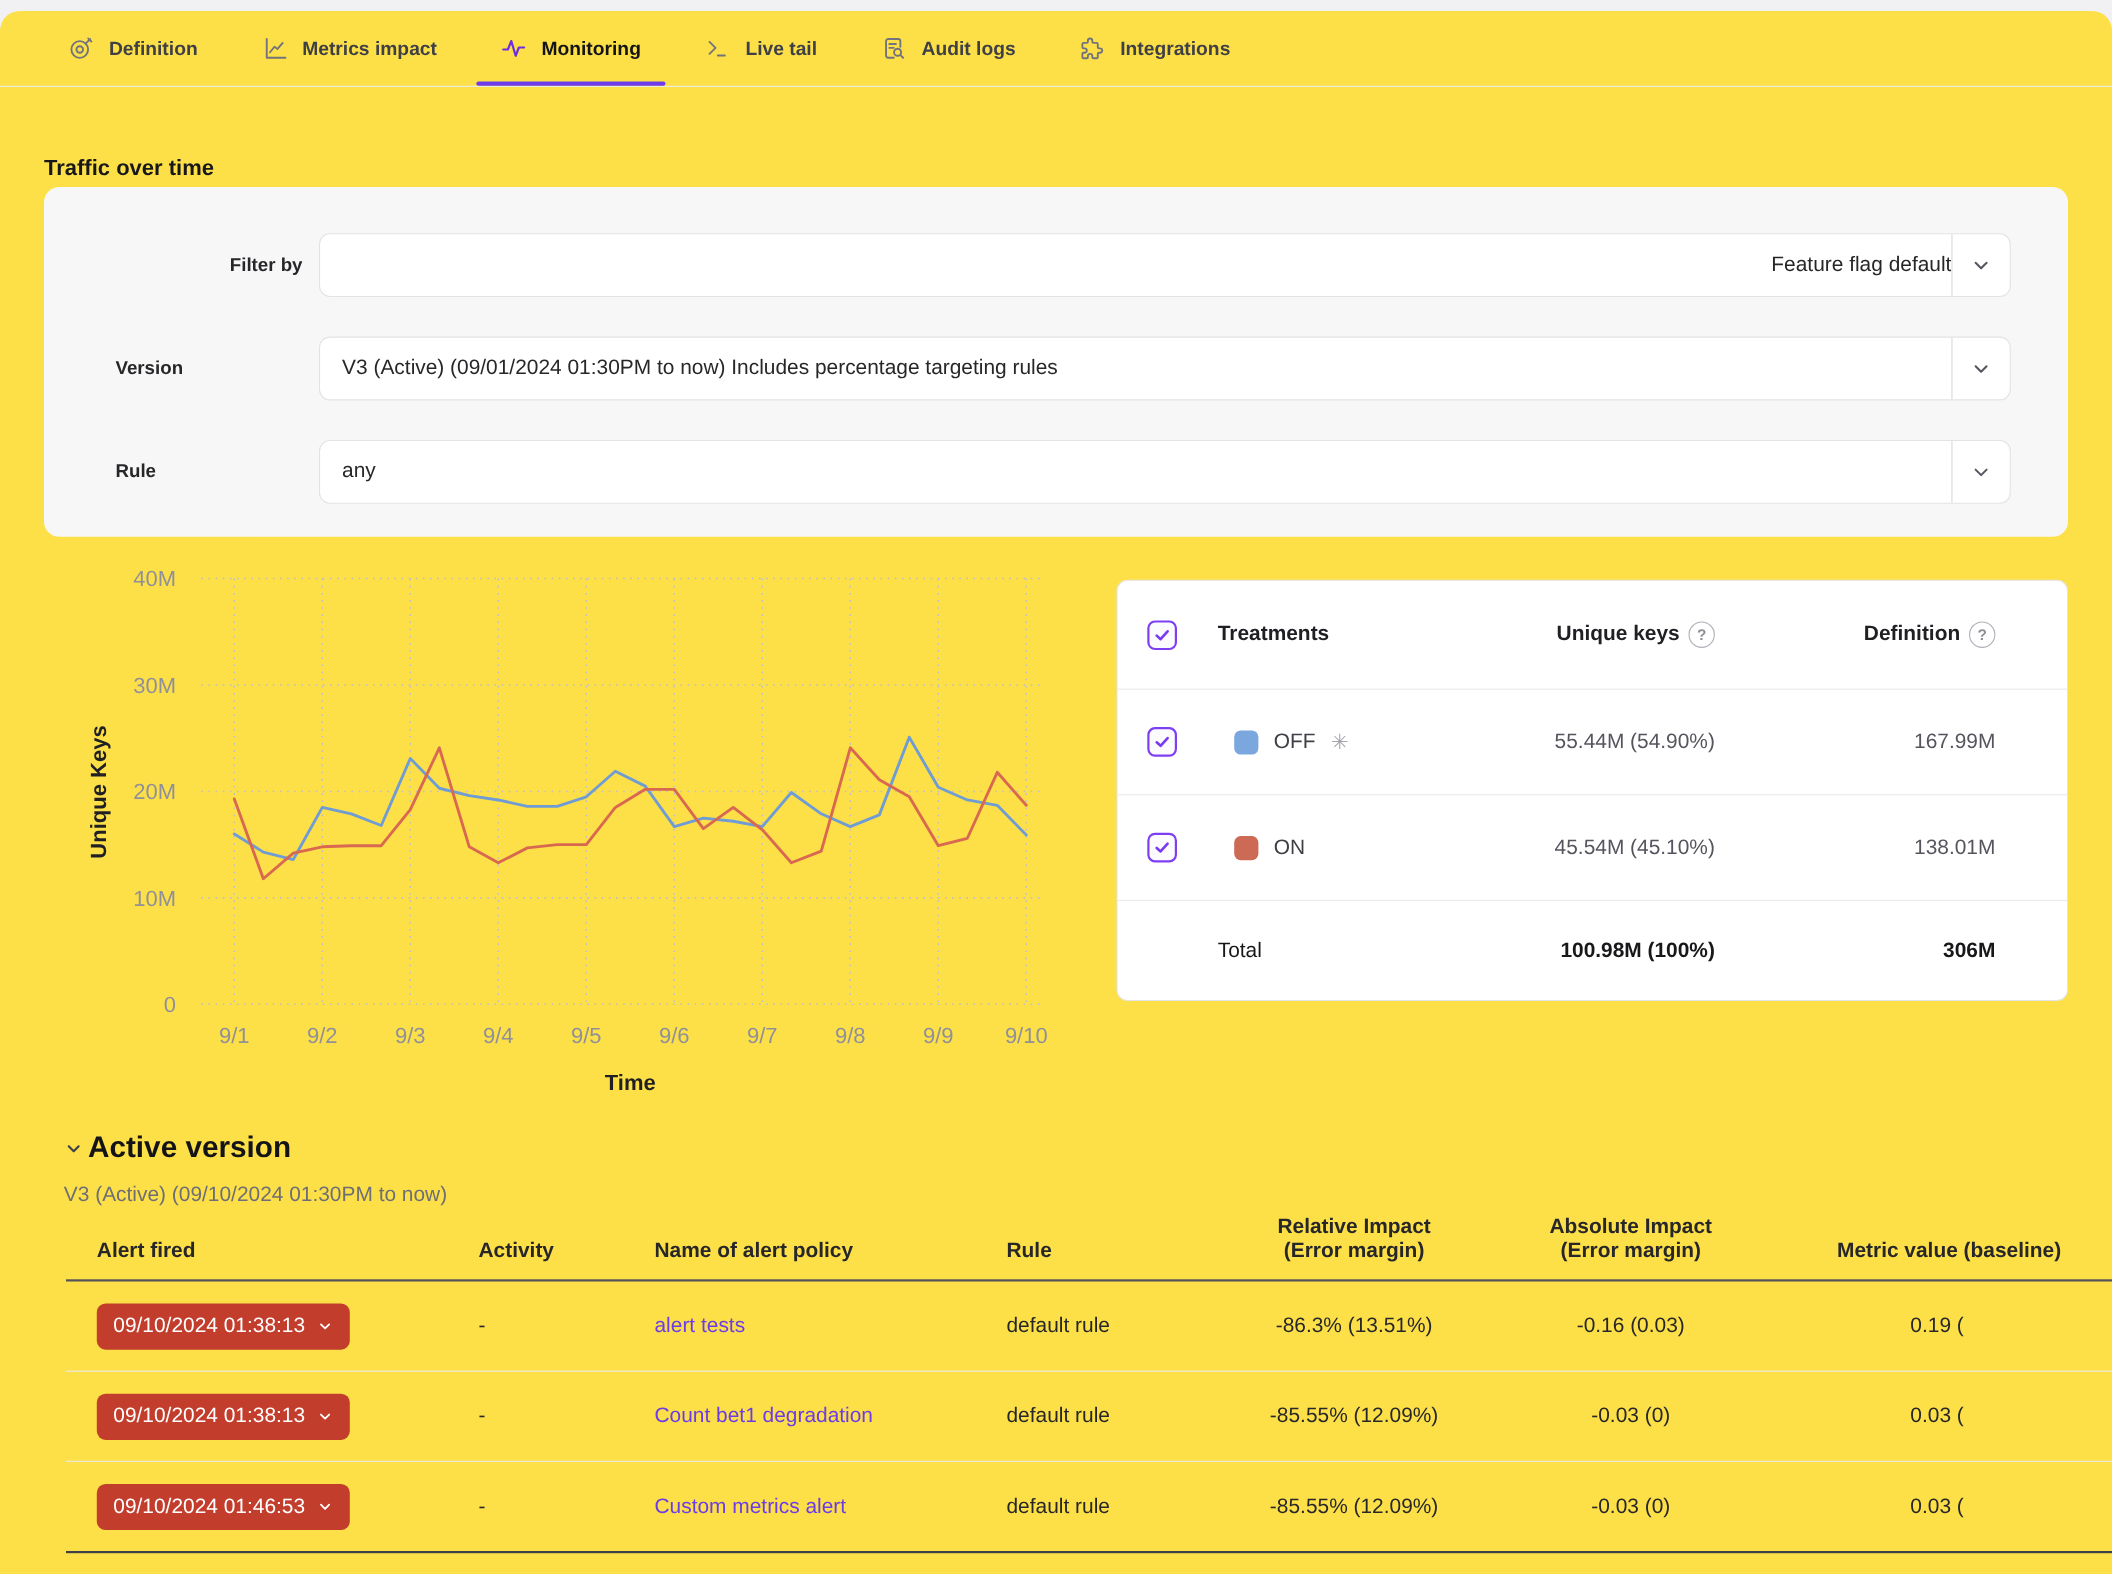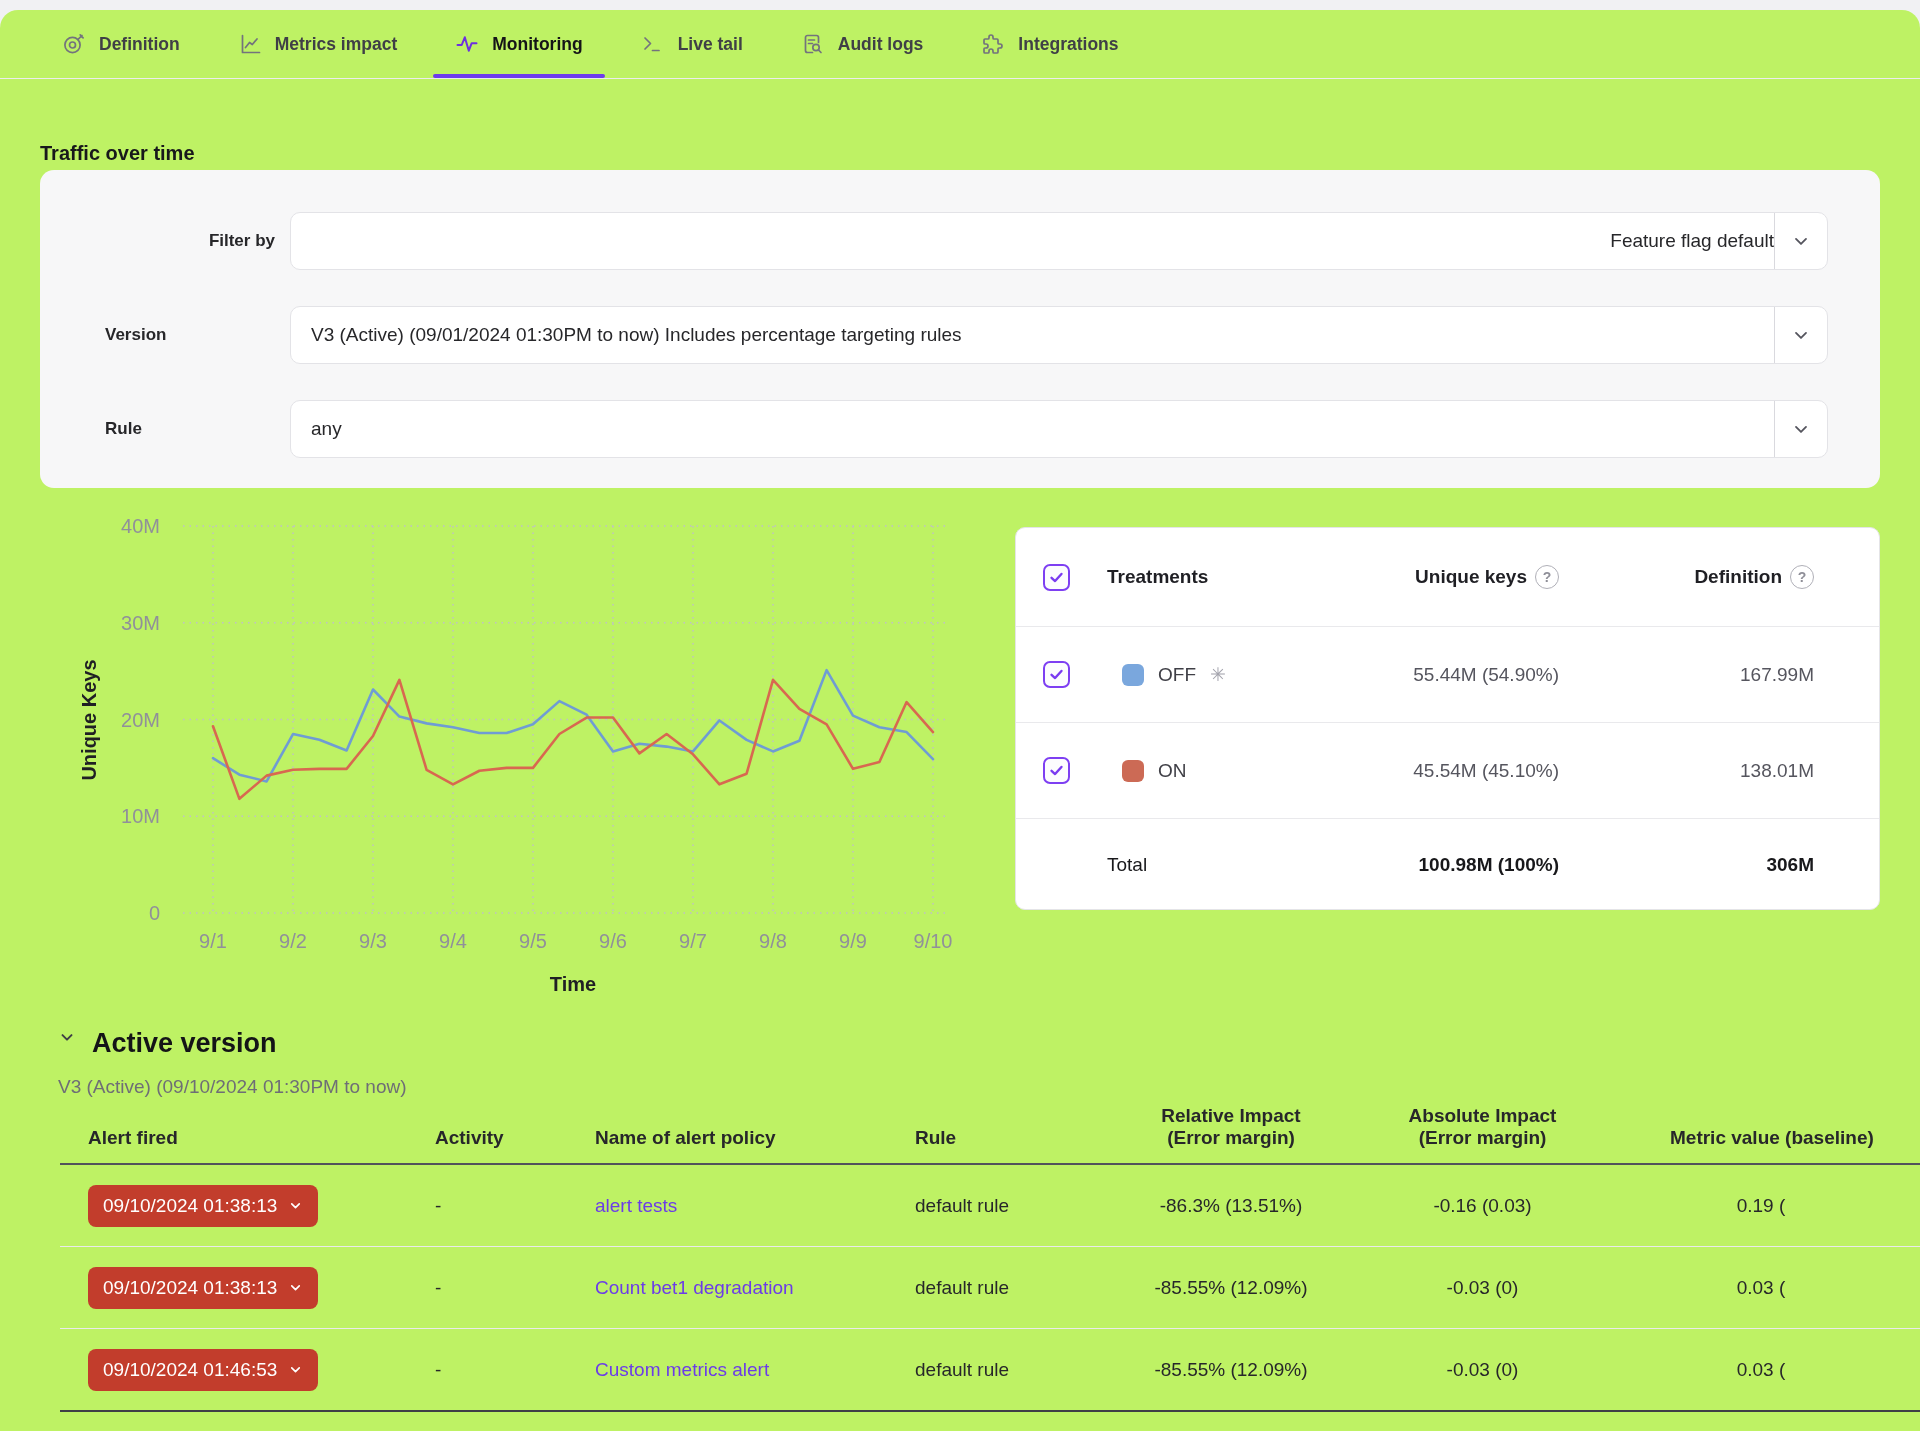--- a/index.html
+++ b/index.html
@@ -1,18 +1,18 @@
 <!DOCTYPE html>
 <html><head>
 <meta charset="utf-8">
 <style>
   html,body{margin:0;padding:0;}
   .canvas{position:relative;width:1920px;height:1431px;background:#f1f1f3;overflow:hidden;
     font-family:"Liberation Sans",sans-serif;color:#1f1f24;}
-  .card{position:absolute;left:0;top:10px;right:0;bottom:0;background:#bef264;border-radius:18px 18px 0 0;}
+  .card{position:absolute;left:0;top:10px;right:0;bottom:0;background:#fde047;border-radius:18px 18px 0 0;}
 
   
   .tabbar{position:absolute;left:0;top:0;right:0;height:68px;border-bottom:1px solid #ececef;
     display:flex;align-items:stretch;padding-left:62px;gap:58px;}
   .tab{position:relative;display:flex;align-items:center;gap:13px;cursor:pointer;
     font-size:17.5px;font-weight:700;color:#3f3f46;white-space:nowrap;}
   .tab svg{width:24px;height:24px;stroke:#73737d;fill:none;stroke-width:1.7;stroke-linecap:round;stroke-linejoin:round;}
   .tab.active{color:#141417;}
   .tab.active svg{stroke:#6d2fe0;stroke-width:2;}
   .tab.active .underline{position:absolute;left:-22px;right:-22px;bottom:0;height:4px;background:#6d3cec;border-radius:3px;}
@@ -53,21 +53,21 @@
   .swatch-off{background:#7aa7dd;}
   .swatch-on{background:#cc6a55;}
   .star{color:#a4a4ad;font-size:19px;}
   .help{width:22px;height:22px;border:1.5px solid #b0b0b8;border-radius:50%;color:#8f8f98;
     font-size:14px;font-weight:700;display:inline-flex;align-items:center;justify-content:center;cursor:pointer;}
   .muted-val{color:#55555e;}
   .total-label{font-weight:400;color:#18181b;}
   .total-val{font-weight:700;color:#18181b;}
 
   
-  .av-head{position:absolute;left:58px;top:1018px;display:flex;gap:16px;cursor:pointer;}
+  .av-head{position:absolute;left:58px;top:1018px;display:flex;align-items:center;gap:4px;cursor:pointer;}
   .av-head svg{width:18px;height:18px;stroke:#3f3f46;fill:none;stroke-width:2.6;stroke-linecap:round;stroke-linejoin:round;}
   .av-title{font-size:27px;font-weight:700;color:#141417;}
   .av-sub{position:absolute;left:58px;top:1066px;font-size:19px;color:#6e6e76;}
 
   
   .alerts{position:absolute;left:60px;top:1095px;width:1980px;}
   .agrid{display:grid;grid-template-columns:347px 160px 320px 230px 228px 275px 360px;}
   .ahead{align-items:end;padding-bottom:14px;border-bottom:2px solid #52525b;
     font-size:19px;font-weight:700;color:#27272a;}
   .ahead .h{white-space:nowrap;}

